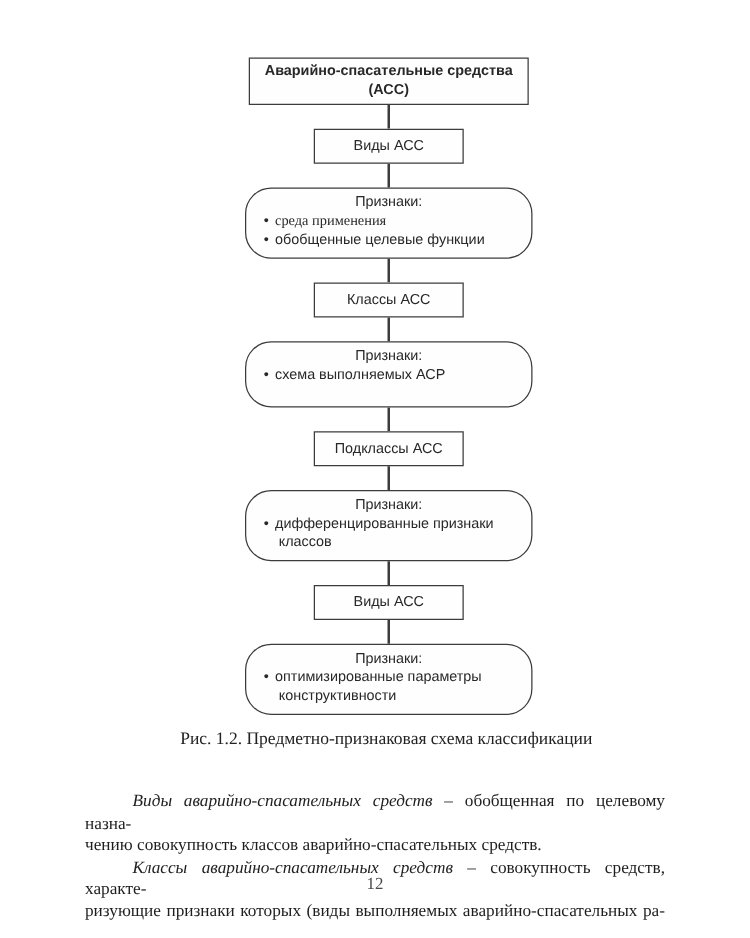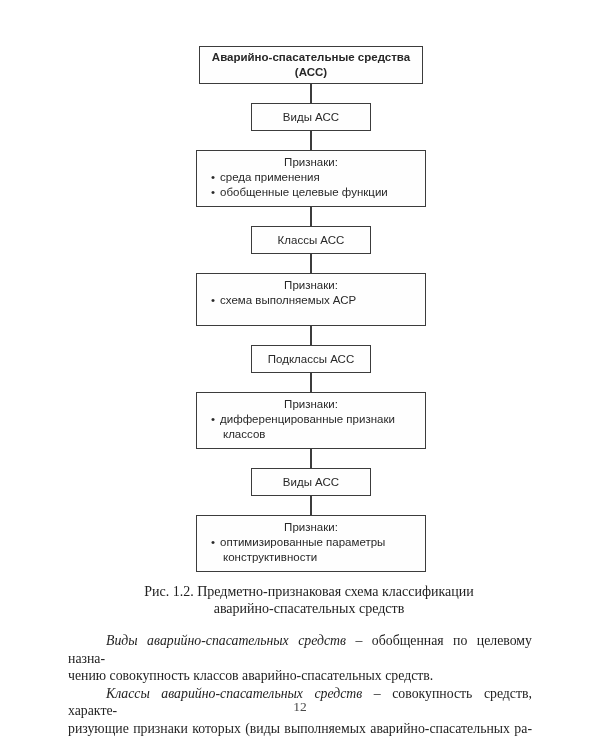--- a/index.html
+++ b/index.html
@@ -48,20 +48,21 @@
     height: 28px;
     display: flex;
     align-items: center;
     justify-content: center;
     text-align: center;
   }
   .features-box {
     width: 230px;
     min-height: 53px;
     padding: 4px 6px 6px 6px;
+    border-radius: 21px;
   }
   .feat-header { text-align: center; }
   .bullet {
     text-align: left;
     padding-left: 20px;
     text-indent: -12px;
   }
   .bullet .marker { margin-right: 5px; }
   .connector {
     width: 2px;
@@ -117,21 +118,21 @@
         <div>Аварийно-спасательные средства</div>
         <div>(АСС)</div>
       </div>
       <div class="connector"></div>
       <div class="box level-box">
         <div>Виды АСС</div>
       </div>
       <div class="connector"></div>
       <div class="box features-box">
         <div class="feat-header">Признаки:</div>
-        <div class="bullet"><div class="marker" style="display: inline;">•</div><div style="display: inline;">среда применения</div></div>
+        <div class="bullet"><div class="marker" style="display: inline;">•</div><div style="display: inline; font-family: Liberation Serif, serif;">среда применения</div></div>
         <div class="bullet"><div class="marker" style="display: inline;">•</div><div style="display: inline;">обобщенные целевые функции</div></div>
       </div>
       <div class="connector"></div>
       <div class="box level-box">
         <div>Классы АСС</div>
       </div>
       <div class="connector"></div>
       <div class="box features-box">
         <div class="feat-header">Признаки:</div>
         <div class="bullet"><div class="marker" style="display: inline;">•</div><div style="display: inline;">схема выполняемых АСР</div></div>
@@ -151,21 +152,20 @@
       </div>
       <div class="connector"></div>
       <div class="box features-box">
         <div class="feat-header">Признаки:</div>
         <div class="bullet"><div class="marker" style="display: inline;">•</div><div style="display: inline;">оптимизированные параметры конструктивности</div></div>
       </div>
     </div>
 
   <div class="caption">
     <div>Рис. 1.2. Предметно-признаковая схема классификации</div>
-    <div>аварийно-спасательных средств</div>
   </div>
 
   <div class="body-text" id="bodytext">
       <div class="text-line indent justify"><span class="italic">Виды аварийно-спасательных средств</span><span> – обобщенная по целевому назна-</span></div>
       <div class="text-line"><span>чению совокупность классов аварийно-спасательных средств.</span></div>
       <div class="text-line indent justify"><span class="italic">Классы аварийно-спасательных средств</span><span> – совокупность средств, характе-</span></div>
       <div class="text-line justify"><span>ризующие признаки которых (виды выполняемых аварийно-спасательных ра-</span></div>
     </div>
 
   <div class="page-number">12</div>

